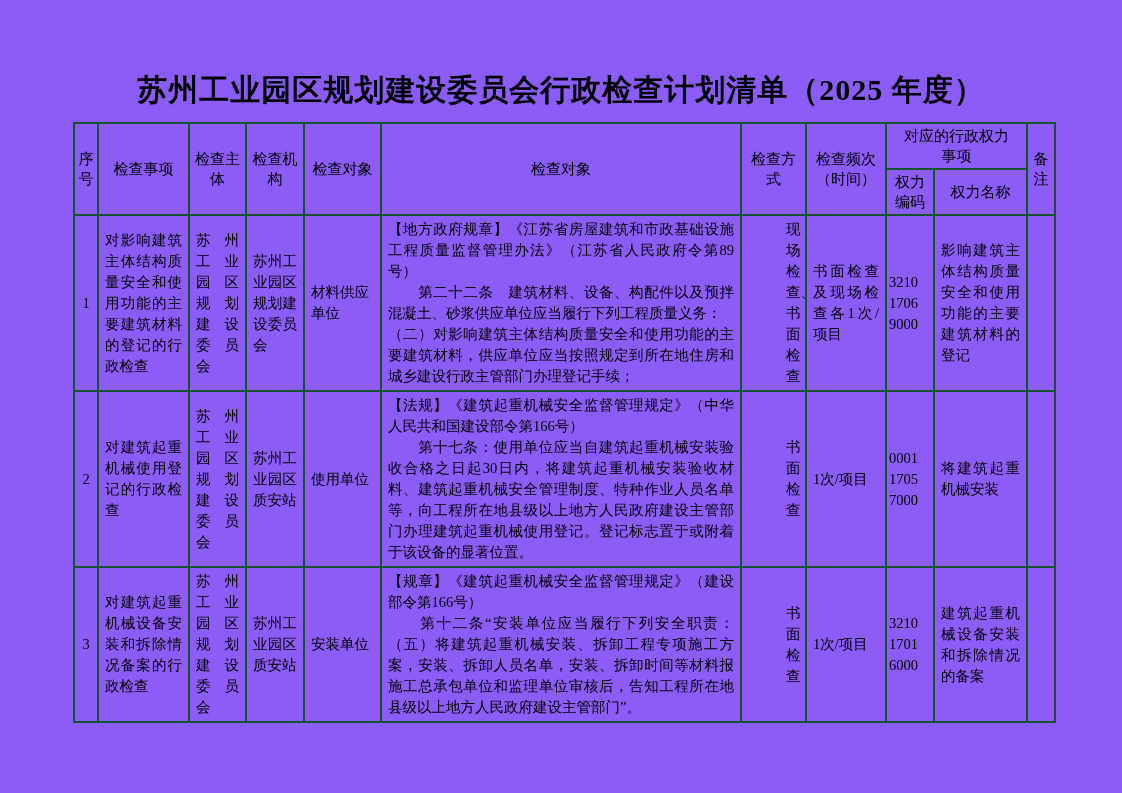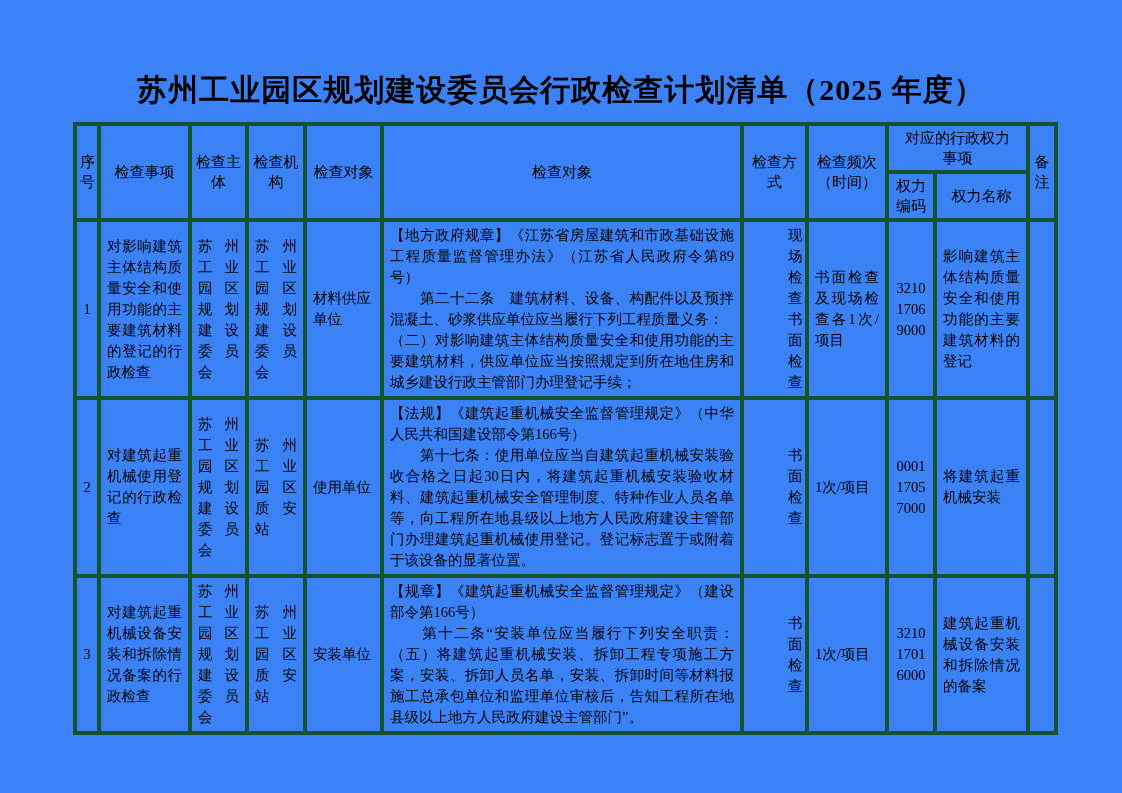--- a/index.html
+++ b/index.html
@@ -3,21 +3,21 @@
 <meta charset="utf-8">
 <style>
   * { box-sizing: border-box; margin: 0; padding: 0; }
   html, body {
     width: 1122px; height: 793px;
     background: #ffffff;
     color: #000000;
     font-family: "Liberation Serif", serif;
     overflow: hidden;
   }
-  .page { position: relative; width: 1122px; height: 793px; background: #3b82f6; }
+  .page { position: relative; width: 1122px; height: 793px; background: #8b5cf6; }
 
   .doc-title {
     position: absolute;
     top: 70px; left: 0; width: 100%;
     text-align: center;
     font-size: 30px;
     font-weight: bold;
     font-family: "Liberation Serif", "DejaVu Serif", serif;
     letter-spacing: 1px;
     white-space: nowrap;
@@ -25,21 +25,21 @@
 
   table.plan {
     position: absolute;
     left: 73px; top: 122px;
     width: 981px;
     border-collapse: collapse;
     table-layout: fixed;
     border: 2px solid #000;
   }
   .plan th, .plan td {
-    border: 4px solid #14532d;
+    border: 2px solid #14532d;
     vertical-align: middle;
     word-break: break-all;
     overflow: hidden;
   }
   .plan th {
     font-family: "Liberation Sans", "DejaVu Sans", sans-serif;
     font-weight: normal;
     font-size: 15px;
     text-align: center;
     line-height: 20px;
@@ -63,21 +63,21 @@
   td.c-agcy { text-align: justify; }
   td.c-tgt  { text-align: left; }
   td.c-basis {
     text-align: justify;
     white-space: pre-wrap;
     line-height: 21px;
     padding: 3px 6px;
   }
   td.c-meth { text-align: justify; padding-left: 44px; }
   td.c-freq { text-align: justify; }
-  td.c-code { text-align: center; white-space: pre-wrap; padding: 2px 2px; }
+  td.c-code { text-align: left; white-space: pre-wrap; padding: 2px 2px; }
   td.c-pname { text-align: justify; }
   td.c-rmk { padding: 2px 3px; }
 </style>
 </head>
 <body>
 
 <div class="page">
 
   <div class="doc-title">苏州工业园区规划建设委员会行政检查计划清单（2025 年度）</div>
 

